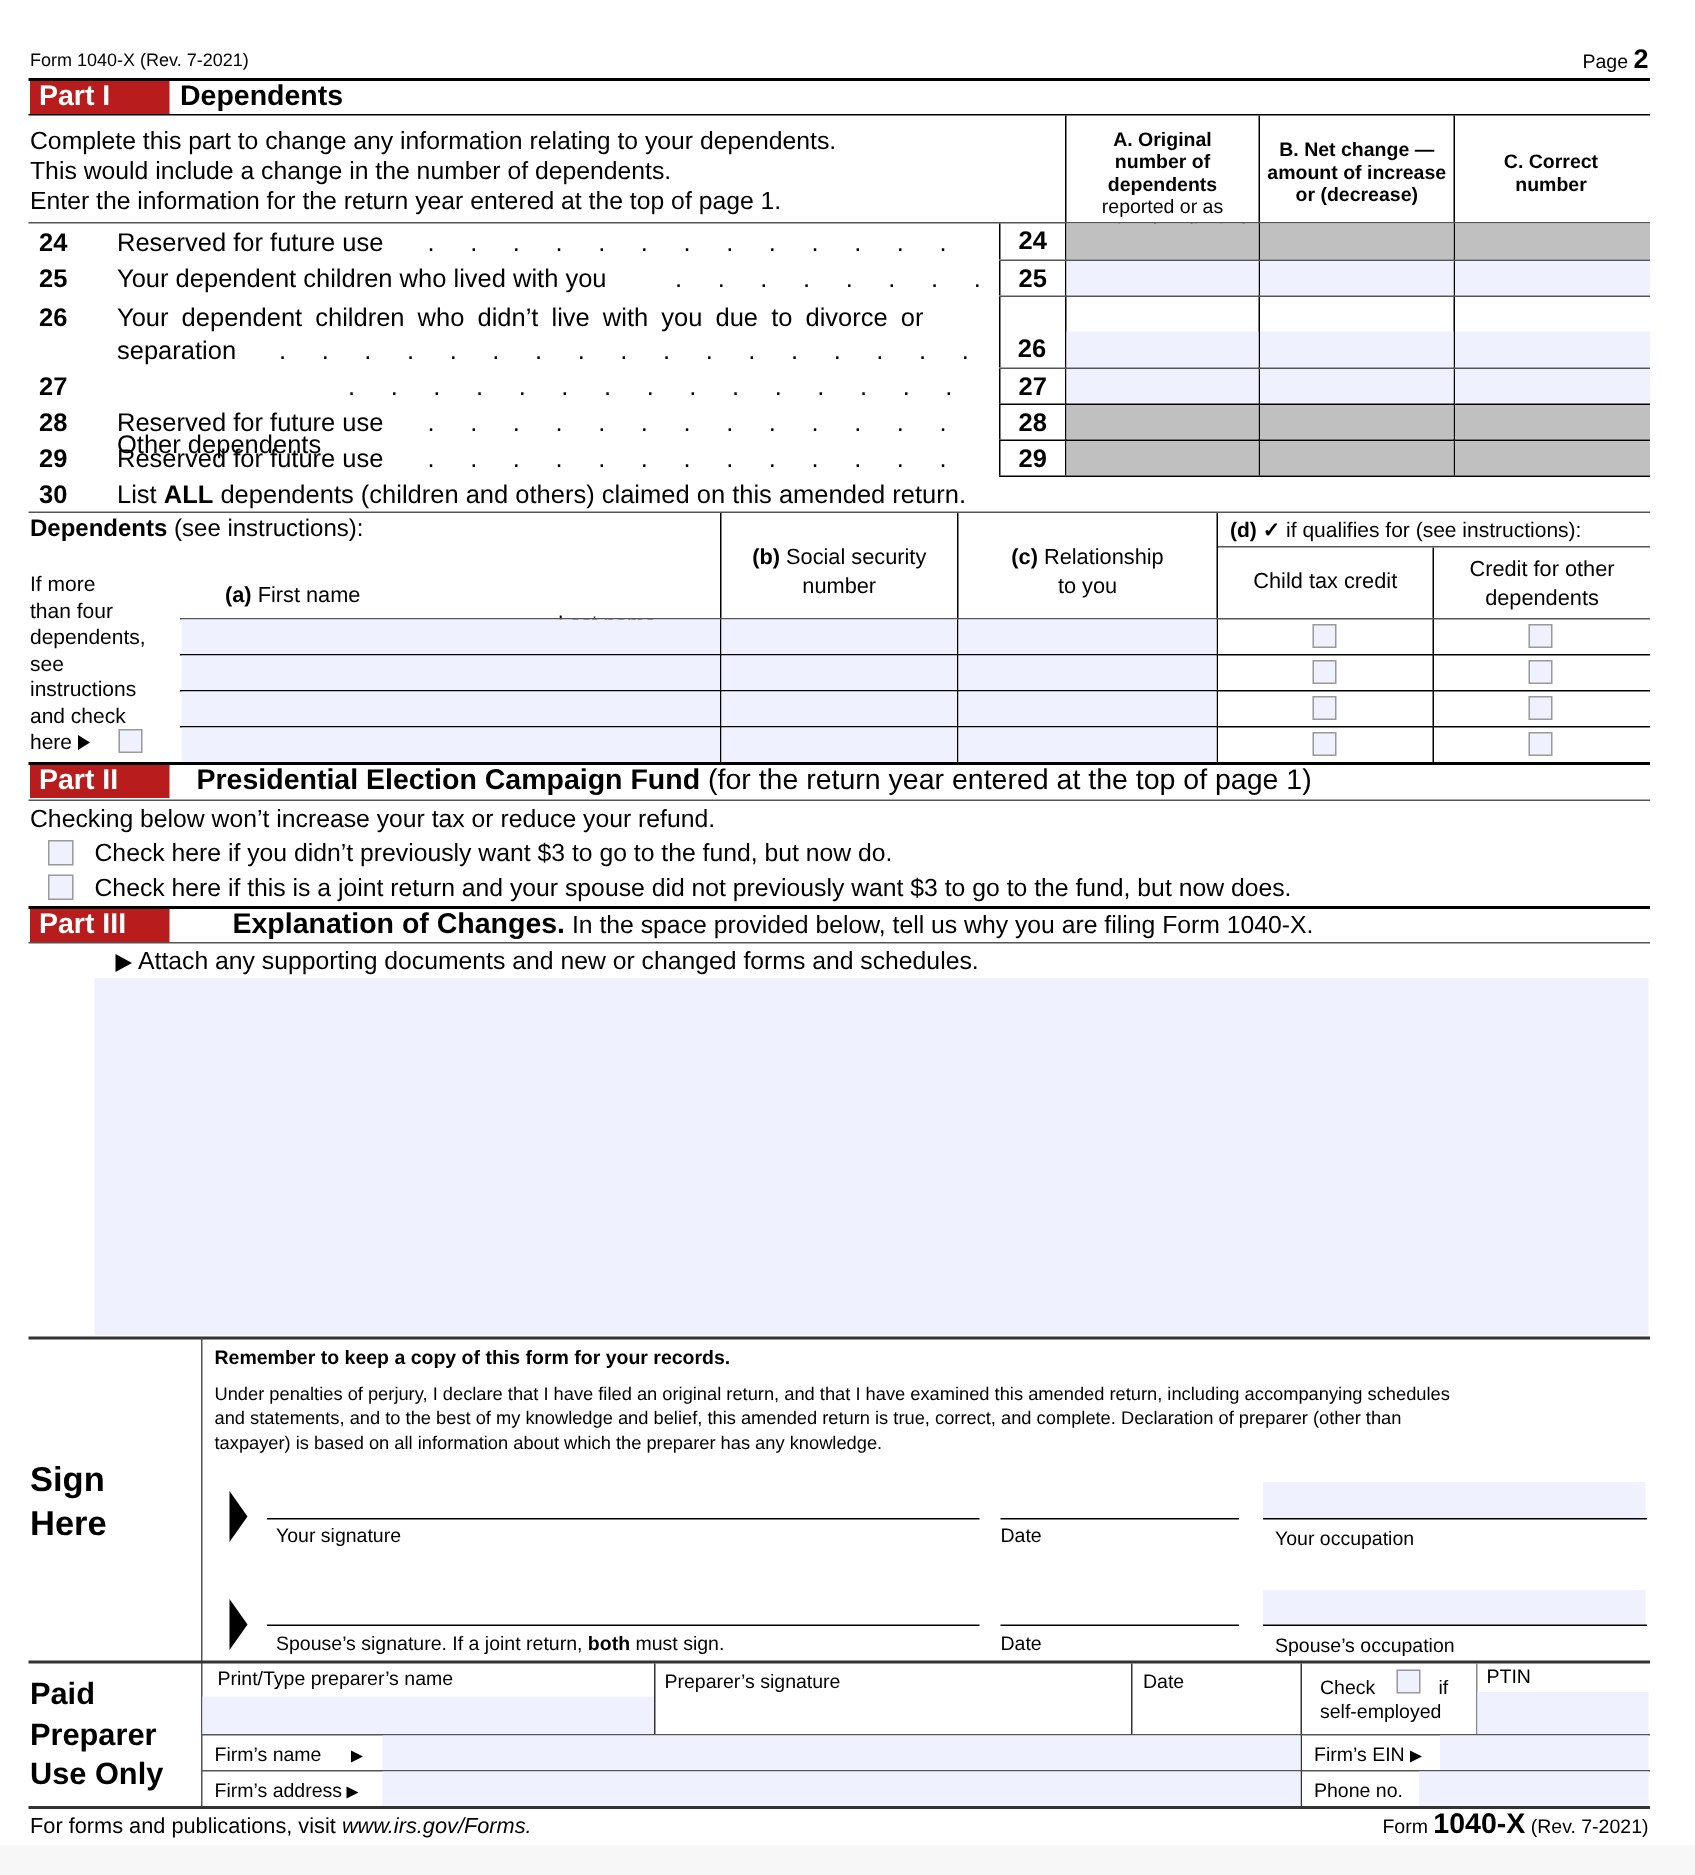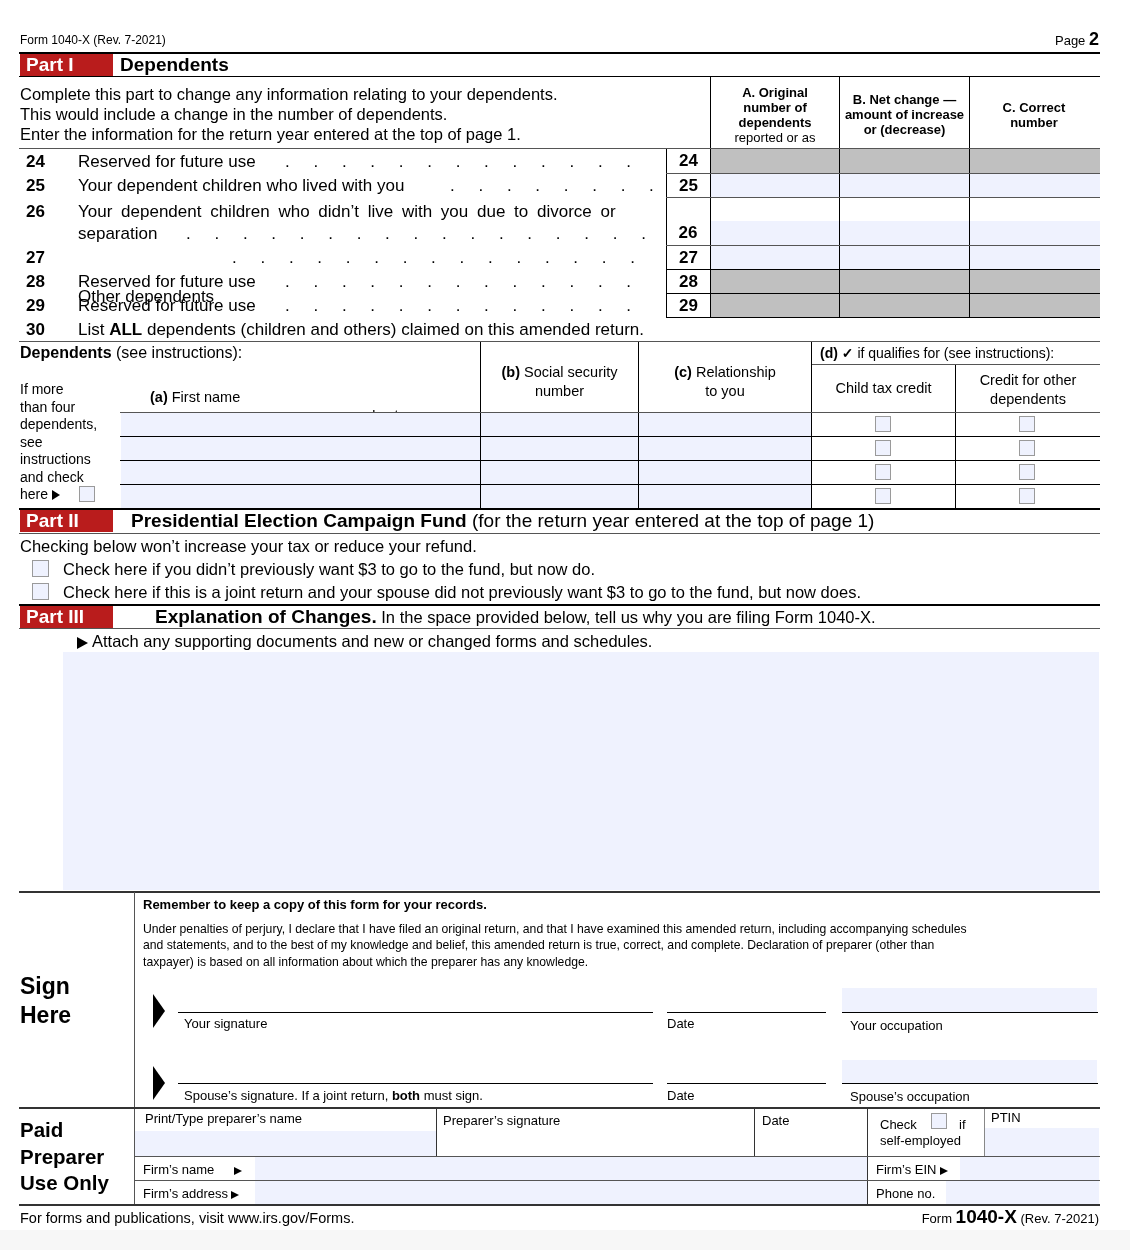--- a/index.html
+++ b/index.html
@@ -4,21 +4,21 @@
 <style>
   * { box-sizing: border-box; margin: 0; padding: 0; }
   html, body { width: 1130px; height: 1250px; background: #ffffff; overflow: hidden; }
   body { font-family: "Liberation Sans", sans-serif; color: #000; position: relative; }
   .abs { position: absolute; }
   .fill { background: #eff2fe; }
   .shade { background: #c0c0c0; }
   .hline { position: absolute; height: 0; border-top: 1px solid #000; }
   .vline { position: absolute; width: 0; border-left: 1px solid #000; }
   .b { font-weight: bold; }
-  .i { }
+  .i { font-style: italic; }
   .partbox { position: absolute; background: #b91c1c; color: #fff; font-weight: bold; font-size: 19px; line-height: 22px; padding: 0 6px; }
   .parttitle { position: absolute; font-size: 19px; line-height: 22px; white-space: nowrap; }
   .txt { position: absolute; white-space: nowrap; }
   .lnum { position: absolute; font-weight: bold; font-size: 17px; }
   .ltext { position: absolute; font-size: 17px; white-space: nowrap; }
   .dots { position: absolute; font-size: 17px; letter-spacing: 9.5px; white-space: nowrap; overflow: hidden; }
   .boxnum { position: absolute; left: 666px; width: 44px; font-weight: bold; font-size: 17px; text-align: center; border-left: 1px solid #000; }
   .cell { position: absolute; }
   .colhdr { position: absolute; text-align: center; font-size: 13px; line-height: 15px; }
   .cb { position: absolute; width: 16px; height: 16px; border: 1px solid #9a9a9a; background: #eff2fe; }

